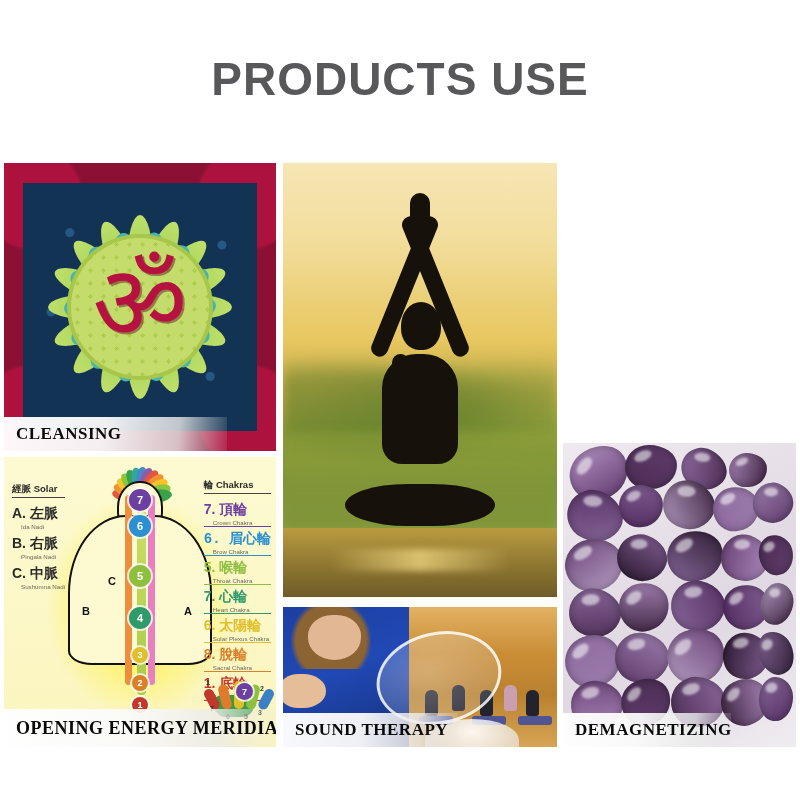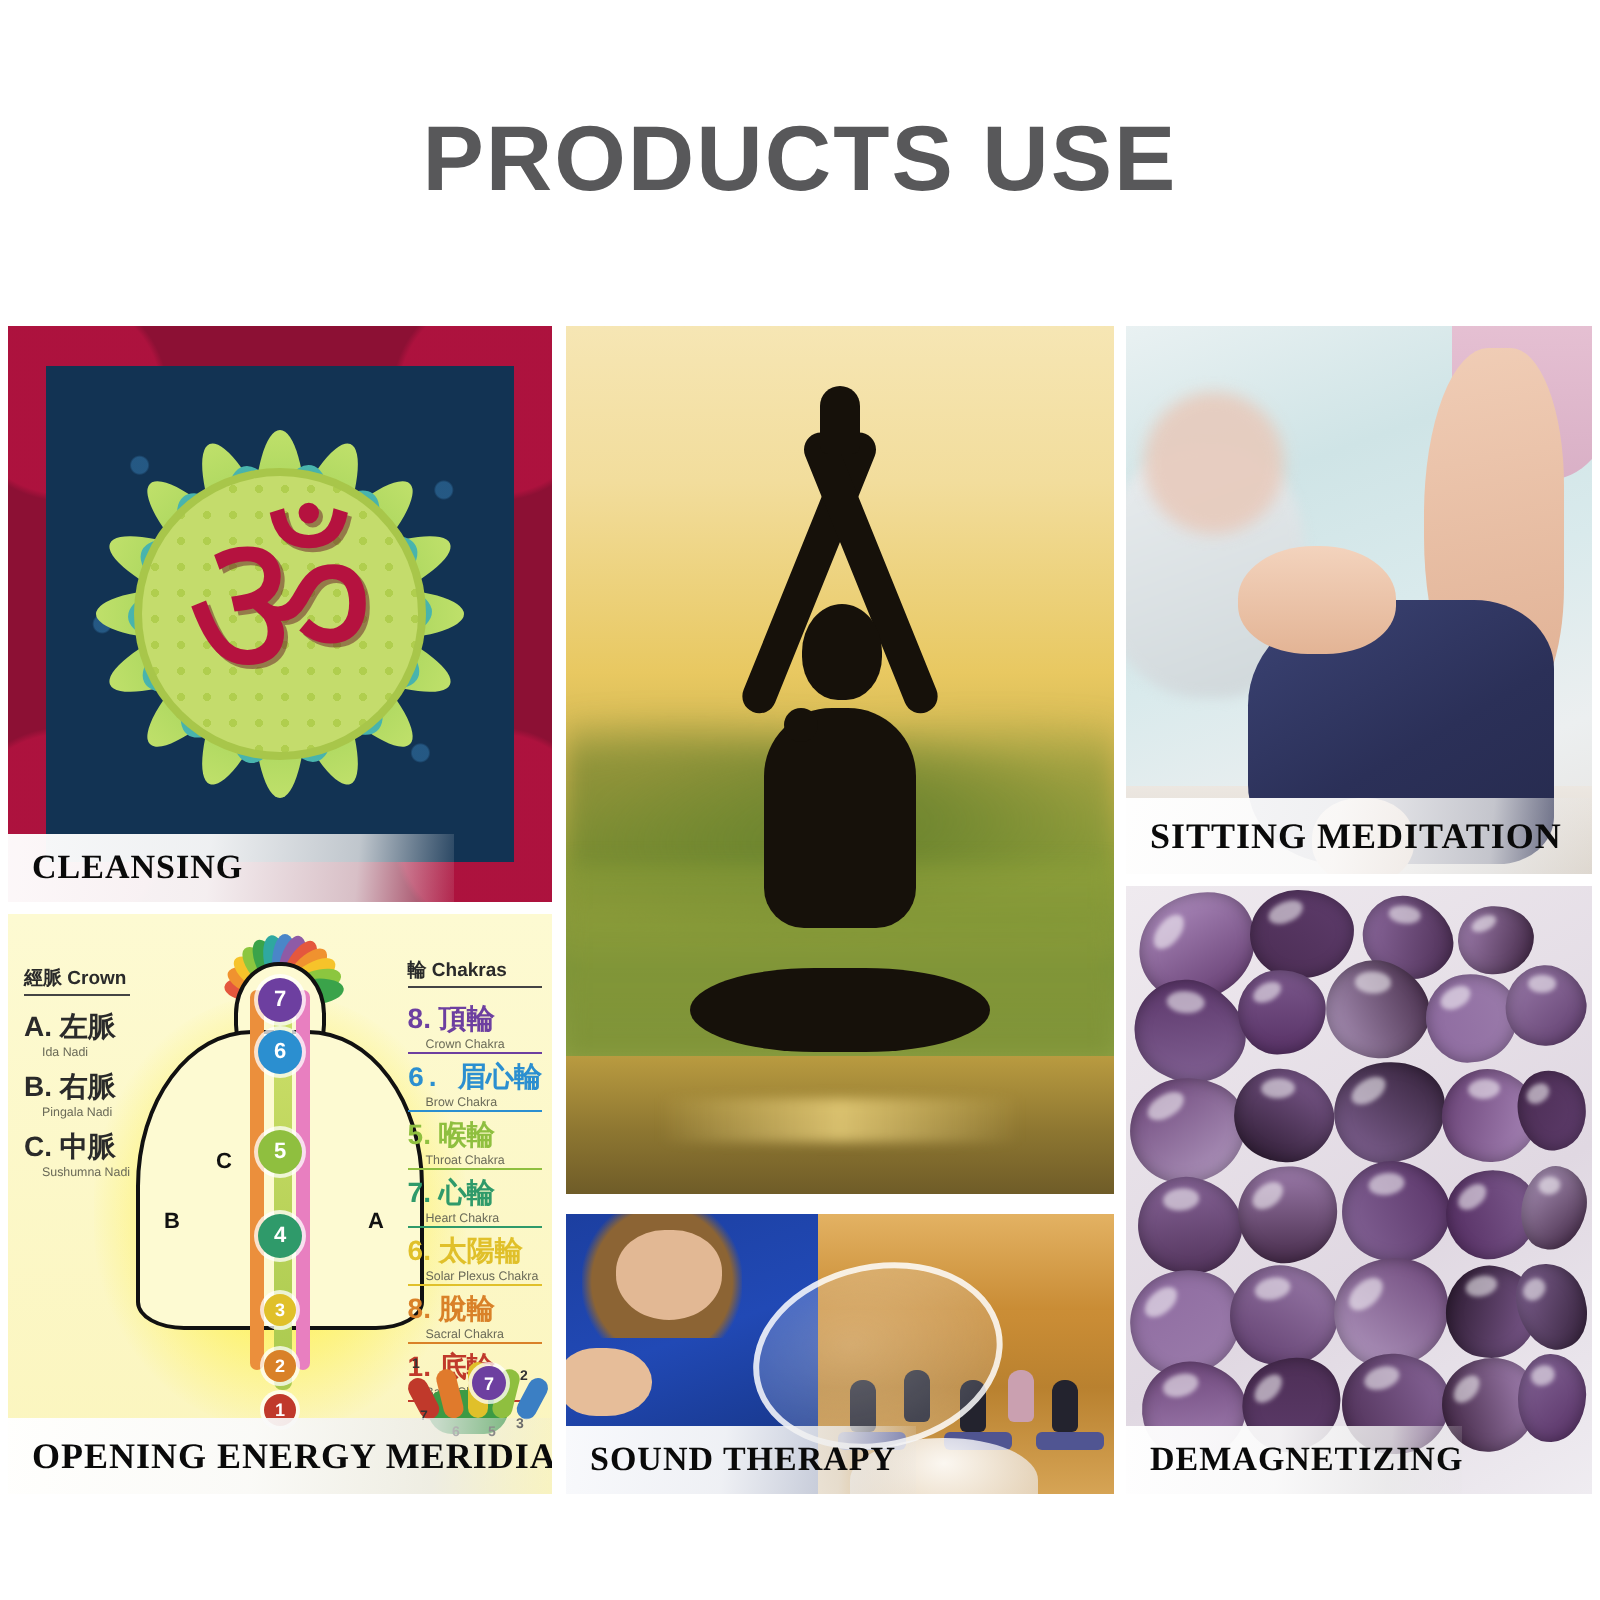--- a/index.html
+++ b/index.html
@@ -336,42 +336,42 @@
           <div class="chakra-pt" style="background: rgb(43, 143, 208); top: 58px;">6</div>
           <div class="chakra-pt" style="background: rgb(143, 191, 63); top: 108px;">5</div>
           <div class="chakra-pt" style="background: rgb(47, 154, 106); top: 150px;">4</div>
           <div class="chakra-pt" style="background: rgb(224, 192, 42); top: 190px; width: 16px; height: 16px; margin-left: -8px; font-size: 9px;">3</div>
           <div class="chakra-pt" style="background: rgb(217, 129, 40); top: 218px; width: 16px; height: 16px; margin-left: -8px; font-size: 9px;">2</div>
           <div class="chakra-pt" style="background: rgb(192, 57, 43); top: 240px; width: 16px; height: 16px; margin-left: -8px; font-size: 9px;">1</div>
         </div>
     </div>
 
     <div class="legend" id="legend-left">
-      <div class="legend-title">經脈  Crown</div>
+      <div class="legend-title">經脈  Solar</div>
       <div id="legend-left-rows">
           <div class="legend-row">
             <div class="legend-cn">A. 左脈</div>
             <div class="legend-en">Ida Nadi</div>
           </div>
           <div class="legend-row">
             <div class="legend-cn">B. 右脈</div>
             <div class="legend-en">Pingala Nadi</div>
           </div>
           <div class="legend-row">
             <div class="legend-cn">C. 中脈</div>
             <div class="legend-en">Sushumna Nadi</div>
           </div>
         </div>
     </div>
 
     <div class="legend" id="legend-right">
       <div class="legend-title">輪  Chakras</div>
       <div id="legend-right-rows">
           <div class="legend-row" style="color: rgb(109, 63, 160);">
-            <div class="legend-cn" style="color: rgb(109, 63, 160);">8. 頂輪</div>
+            <div class="legend-cn" style="color: rgb(109, 63, 160);">7. 頂輪</div>
             <div class="legend-en">Crown Chakra</div>
           </div>
           <div class="legend-row" style="color: rgb(43, 143, 208);">
             <div class="legend-cn" style="color: rgb(43, 143, 208); font-family: Liberation Mono, monospace;">6. 眉心輪</div>
             <div class="legend-en">Brow Chakra</div>
           </div>
           <div class="legend-row" style="color: rgb(143, 191, 63);">
             <div class="legend-cn" style="color: rgb(143, 191, 63);">5. 喉輪</div>
             <div class="legend-en">Throat Chakra</div>
           </div>
@@ -450,32 +450,20 @@
     <div class="sound-woman">
       <div class="woman-hair"></div>
       <div class="woman-face"></div>
       <div class="woman-hand"></div>
     </div>
     <div class="bowl"></div>
     <div class="bowl2"></div>
     <div class="label-band w62">SOUND THERAPY</div>
   </div>
 
-  <div class="panel" id="p-sitting" style="left:563px; top:163px; width:233px; height:274px;">
-    <div class="sit-bg"></div>
-    <div class="sit-blur-leg"></div>
-    <div class="sit-blur-arm"></div>
-    <div class="sit-floor"></div>
-    <div class="sit-top"></div>
-    <div class="sit-arm"></div>
-    <div class="sit-legging"></div>
-    <div class="sit-hand"></div>
-    <div class="sit-foot"></div>
-    <div class="label-band tall full">SITTING MEDITATION</div>
-  </div>
 
   <div class="panel" id="p-demag" style="left:563px; top:443px; width:233px; height:304px;">
     <div class="stone-bg"></div>
     <div id="stone-pile">
         <div class="stone" style="left: 6px; top: 4px; width: 60px; height: 52px; background: linear-gradient(0deg, rgb(107, 68, 120), rgb(168, 134, 184)); transform: rotate(-30deg);"></div>
         <div class="stone" style="left: 62px; top: 2px; width: 52px; height: 44px; background: linear-gradient(37deg, rgb(74, 44, 82), rgb(95, 61, 109)); transform: rotate(-1deg);"></div>
         <div class="stone" style="left: 118px; top: 6px; width: 46px; height: 40px; background: linear-gradient(74deg, rgb(142, 107, 160), rgb(74, 44, 82)); transform: rotate(28deg);"></div>
         <div class="stone" style="left: 166px; top: 10px; width: 38px; height: 34px; background: linear-gradient(111deg, rgb(168, 134, 184), rgb(61, 35, 64)); transform: rotate(-3deg);"></div>
         <div class="stone" style="left: 4px; top: 48px; width: 56px; height: 50px; background: linear-gradient(148deg, rgb(86, 48, 100), rgb(135, 104, 154)); transform: rotate(26deg);"></div>
         <div class="stone" style="left: 56px; top: 42px; width: 44px; height: 42px; background: linear-gradient(185deg, rgb(125, 90, 142), rgb(86, 48, 100)); transform: rotate(-5deg);"></div>

